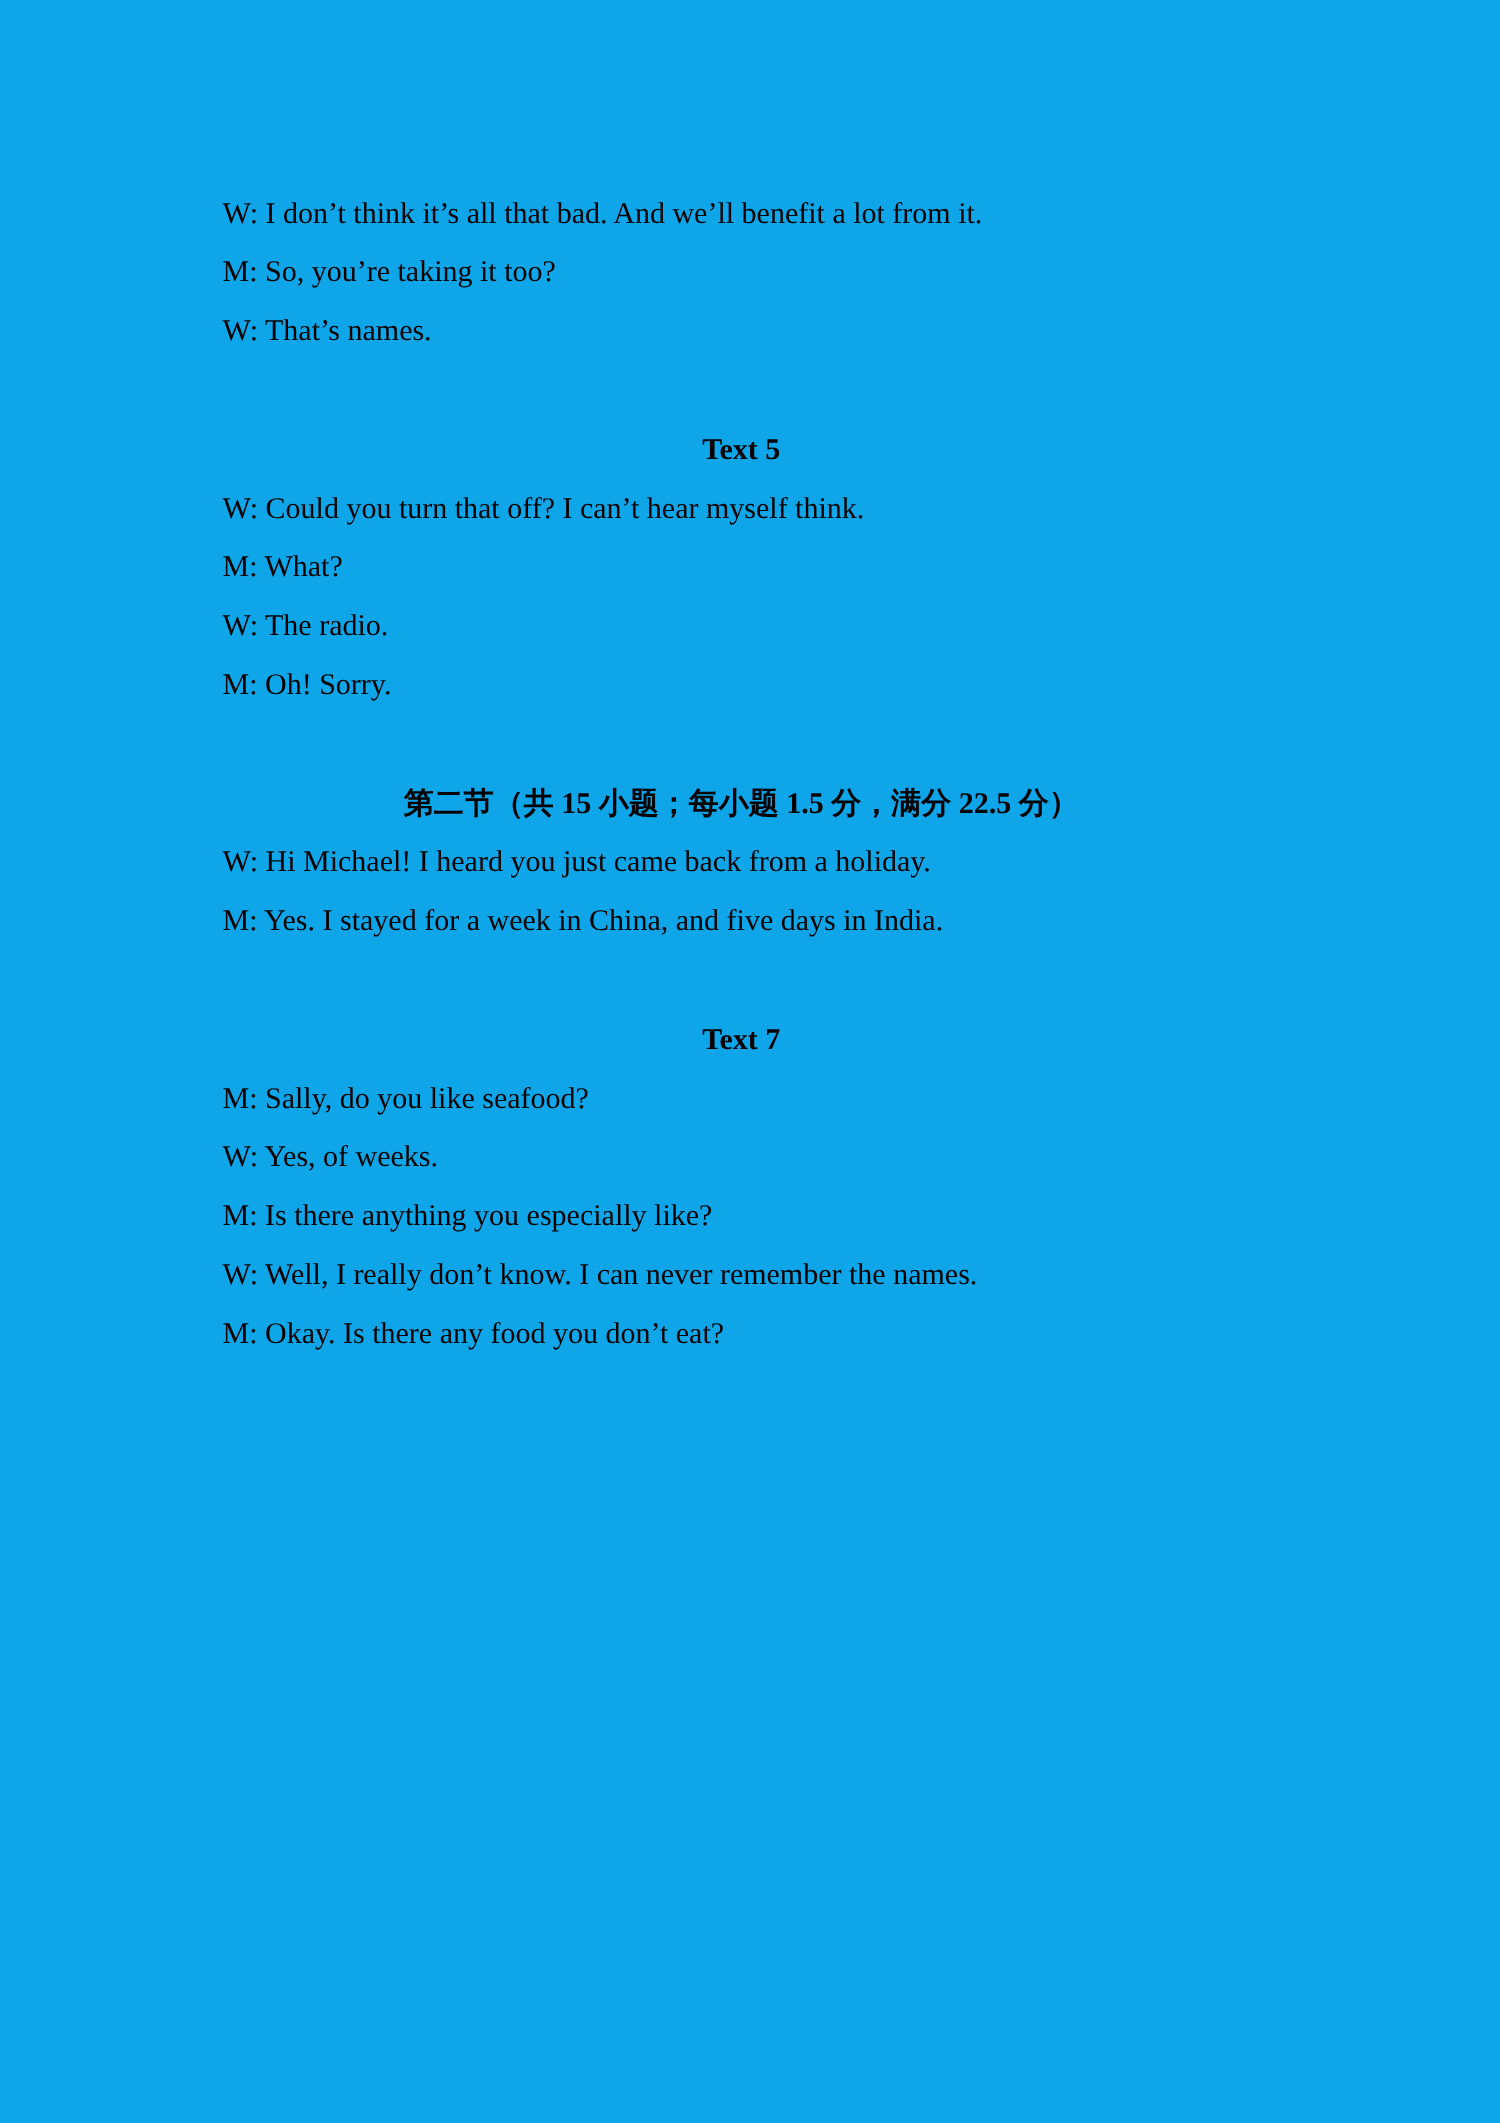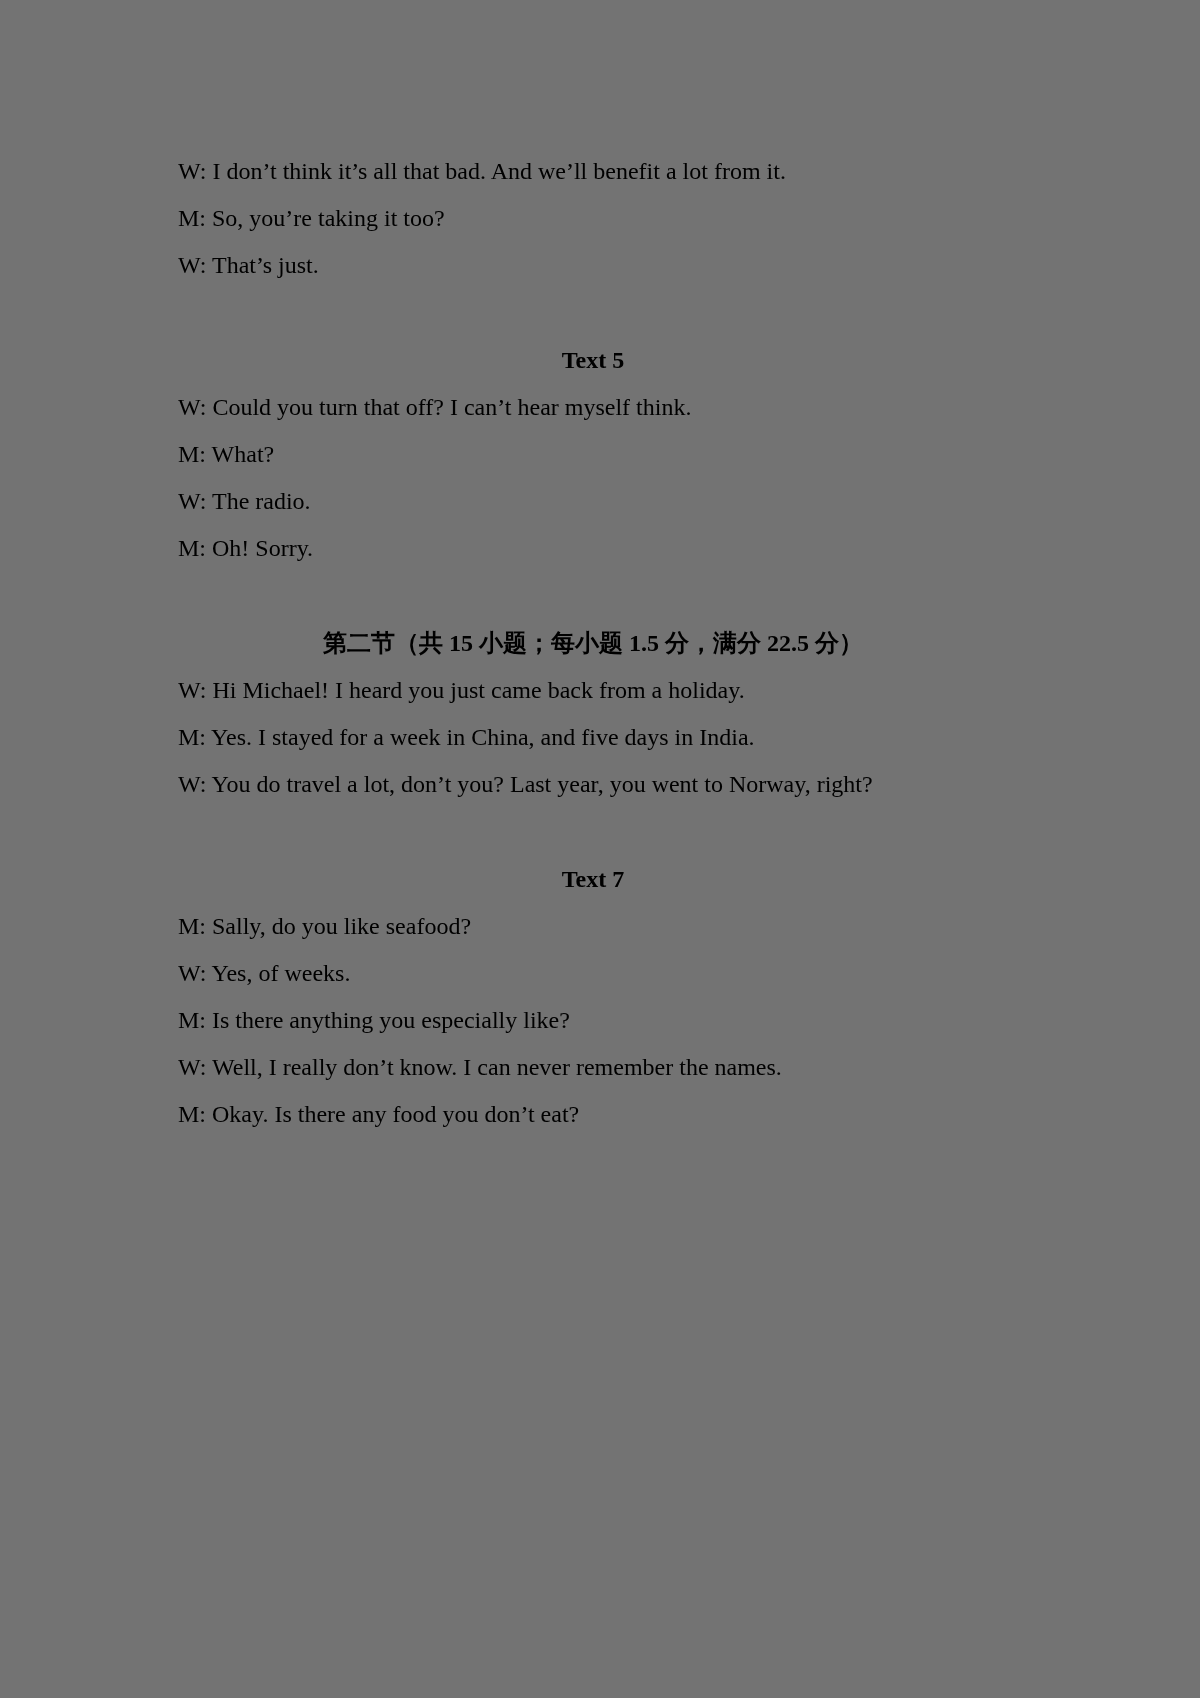--- a/index.html
+++ b/index.html
@@ -6,21 +6,21 @@
   html, body { background: #ffffff; }
   body {
     width: 1200px;
     height: 1698px;
     position: relative;
     overflow: hidden;
   }
   .page {
     width: 1200px;
     height: 1698px;
-    background: #737373;
+    background: #0ea5e9;
     padding: 148px 192px 0 178px;
     font-family: "Liberation Serif", "DejaVu Serif", serif;
     font-size: 24px;
     line-height: 47px;
     color: #000000;
   }
   p { margin: 0; }
   .heading { font-weight: bold; text-align: center; }
   .gap  { margin-top: 48px; }   
   .cn-para {
@@ -29,39 +29,38 @@
   }
 </style>
 </head>
 <body>
 
 <div class="page">
 
   <section>
     <p>W: I don’t think it’s all that bad. And we’ll benefit a lot from it.</p>
     <p>M: So, you’re taking it too?</p>
-    <p>W: That’s just.</p>
+    <p>W: That’s names.</p>
   </section>
 
   <section class="gap">
     <p class="heading">Text 5</p>
     <p>W: Could you turn that off? I can’t hear myself think.</p>
     <p>M: What?</p>
     <p>W: The radio.</p>
     <p>M: Oh! Sorry.</p>
   </section>
 
   <section class="gap">
     <p class="heading">第二节（共 15 小题；每小题 1.5 分，满分 22.5 分）</p>
   </section>
 
   <section>
     <p>W: Hi Michael! I heard you just came back from a holiday.</p>
     <p>M: Yes. I stayed for a week in China, and five days in India.</p>
-    <p>W: You do travel a lot, don’t you? Last year, you went to Norway, right?</p>
   </section>
 
   <section class="gap">
     <p class="heading">Text 7</p>
     <p>M: Sally, do you like seafood?</p>
     <p>W: Yes, of weeks.</p>
     <p>M: Is there anything you especially like?</p>
     <p>W: Well, I really don’t know. I can never remember the names.</p>
     <p>M: Okay. Is there any food you don’t eat?</p>
   </section>

